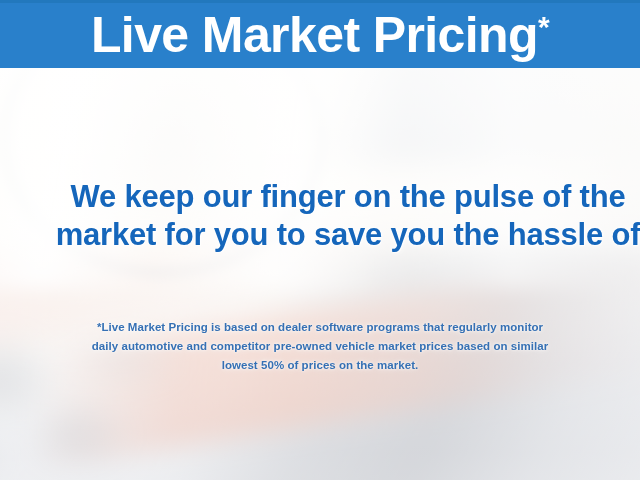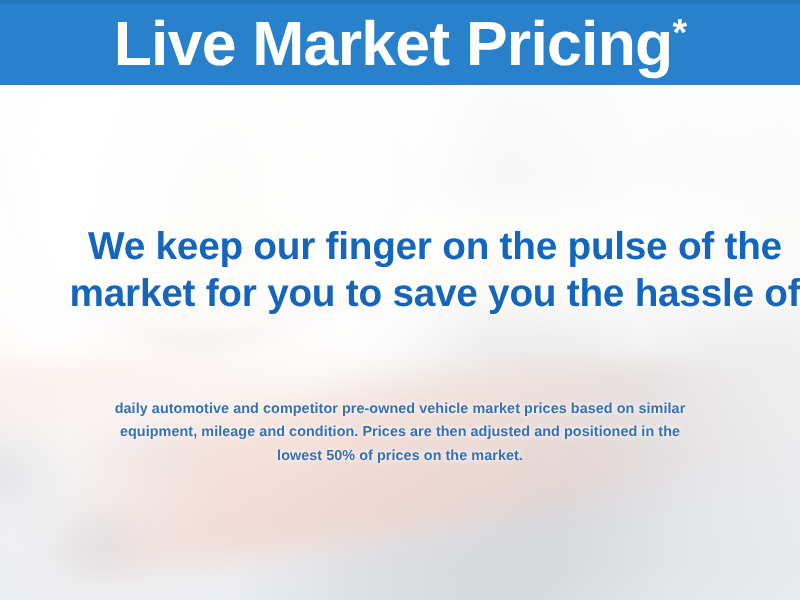--- a/index.html
+++ b/index.html
@@ -238,18 +238,18 @@
   <div id="header-band">
     <div id="header-title"><span>Live Market Pricing</span><span class="asterisk">*</span></div>
   </div>
 
   <div id="headline">
     <span class="hl-line">We keep our finger on the pulse of the</span>
     <span class="hl-line">market for you to save you the hassle of</span>
   </div>
 
   <div id="disclaimer">
+    <span class="dl-line">*Live Market Pricing is based on dealer software programs that regularly monitor</span>
     <span class="dl-line">daily automotive and competitor pre-owned vehicle market prices based on similar</span>
-    <span class="dl-line">equipment, mileage and condition. Prices are then adjusted and positioned in the</span>
     <span class="dl-line">lowest 50% of prices on the market.</span>
   </div>
 
 </div>
 
 </body></html>

